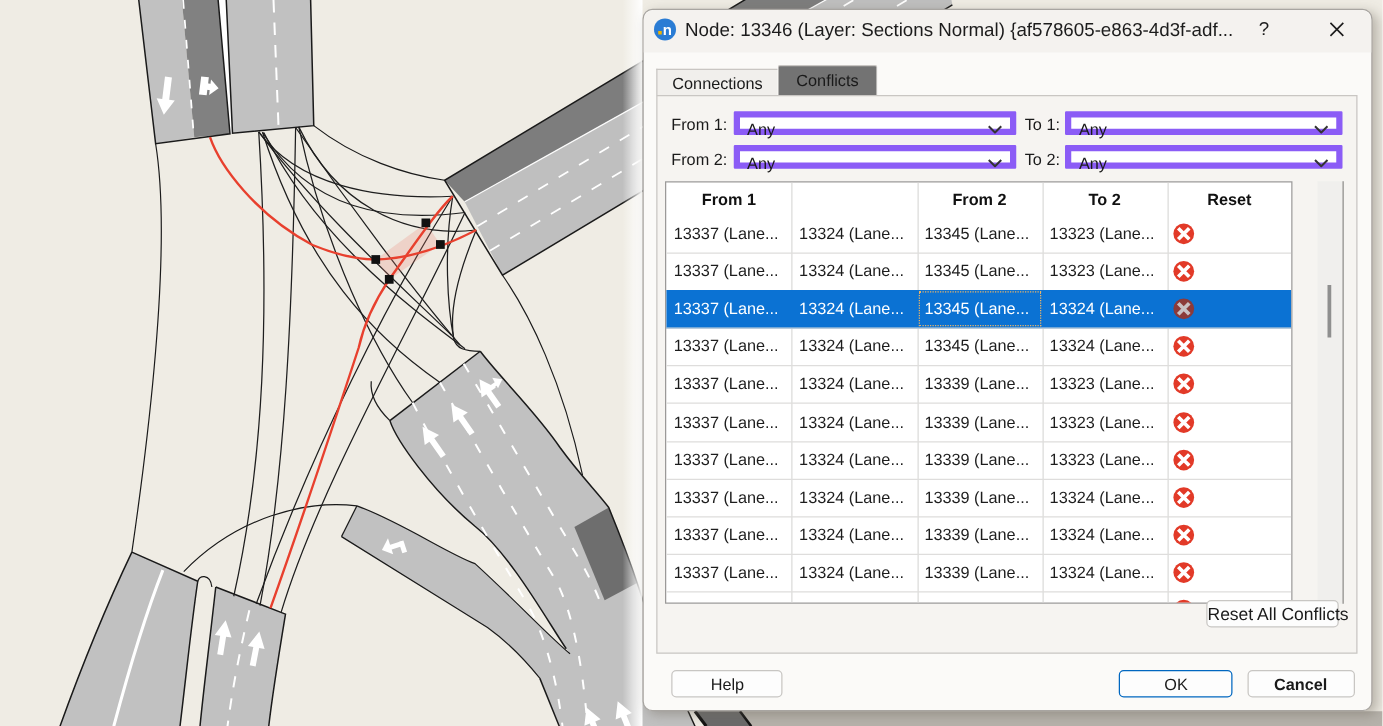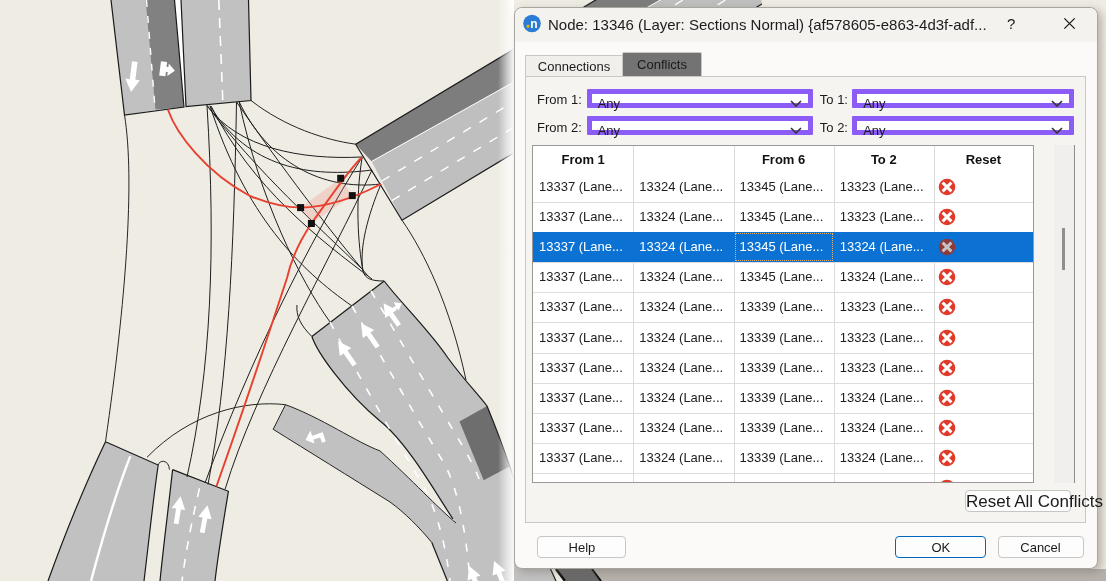--- a/index.html
+++ b/index.html
@@ -228,21 +228,21 @@
   </div>
   <div class="lbl" style="left:304.8px;top:111.5px;">To 2:</div>
   <div class="combo" style="left:337.2px;top:108.1px;width:222px;">Any
     <svg width="12" height="7" viewBox="0 0 12 7">
         <path d="M1,1 L6,6 L11,1" fill="none" stroke="#333" stroke-width="1.6"></path>
       </svg>
   </div>
 
   <div id="tbl">
       <div class="hd" style="left:0px;width:100.3px;">From 1</div>
-      <div class="hd" style="left:200.5px;width:100.19999999999999px;">From 6</div>
+      <div class="hd" style="left:200.5px;width:100.19999999999999px;">From 2</div>
       <div class="hd" style="left:300.7px;width:100.19999999999999px;">To 2</div>
       <div class="hd" style="left:400.9px;width:99.10000000000002px;">Reset</div>
       <div class="vline" style="left:100.3px;"></div>
       <div class="vline" style="left:200.5px;"></div>
       <div class="vline" style="left:300.7px;"></div>
       <div class="vline" style="left:400.9px;"></div>
       <div class="row" style="top:26px;">
         <div class="cell" style="left:0px;width:100.3px;">13337 (Lane...</div>
         <div class="cell" style="left:100.3px;width:100.2px;">13324 (Lane...</div>
         <div class="cell" style="left:200.5px;width:100.19999999999999px;">13345 (Lane...</div>
@@ -350,17 +350,17 @@
         <div class="icn"><svg width="18" height="18">
             <circle cx="9" cy="9" r="8.3" fill="#e23a28"></circle>
             <path d="M4.6,4.6 L13.4,13.4 M13.4,4.6 L4.6,13.4" stroke="#fff" stroke-width="2.9"></path>
           </svg></div>
       </div>
     </div>
   <div id="scrt">
       <div id="thumb"></div>
     </div>
 
-  <div class="btn" style="left:450px;top:482px;width:106px;white-space:nowrap;font-size:17px;">Reset All Conflicts</div>
+  <div class="btn" style="left:450px;top:472px;width:106px;white-space:nowrap;font-size:14px;">Reset All Conflicts</div>
   <div class="btn" style="left:9.4px;top:528px;width:89px;margin-left:13px;">Help</div>
   <div class="btn" id="ok" style="left:380.4px;top:528px;width:91px;">OK</div>
-  <div class="btn" style="left:482.5px;top:528px;width:86px;">Cancel</div>
+  <div class="btn" style="left:482.5px;top:528px;width:86px;font-weight:bold;">Cancel</div>
 </div>
 
 </body></html>

